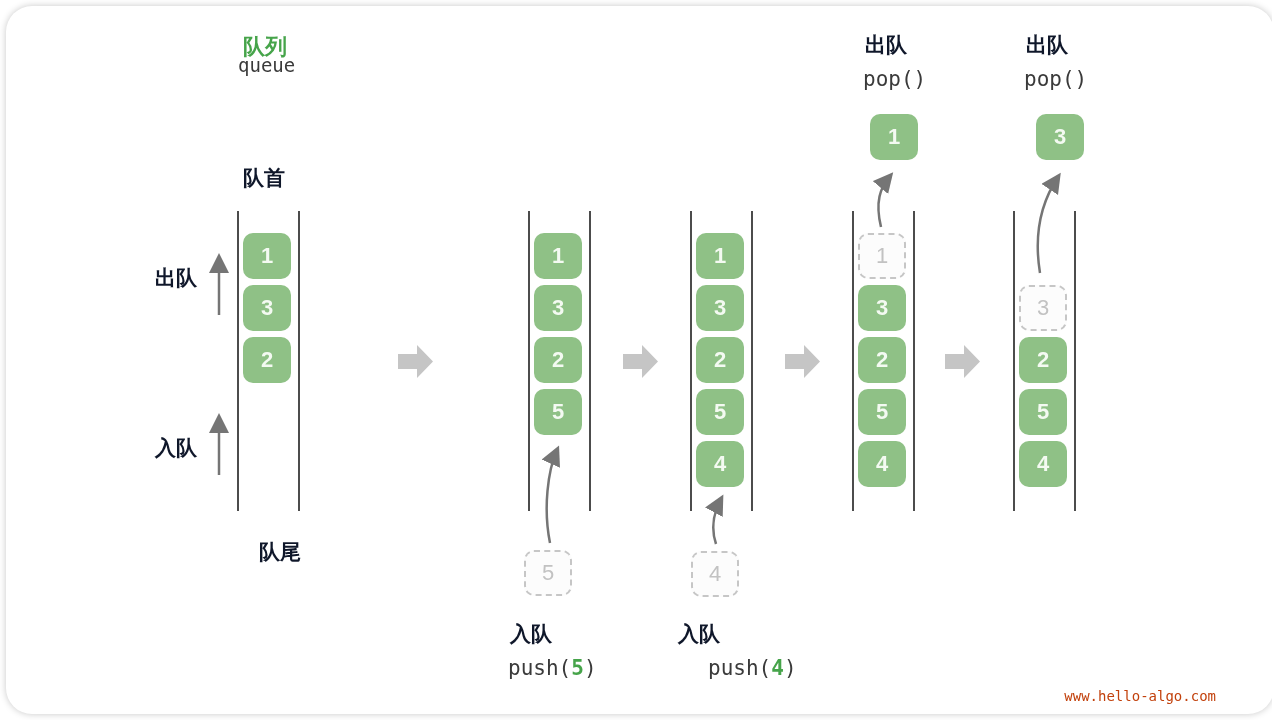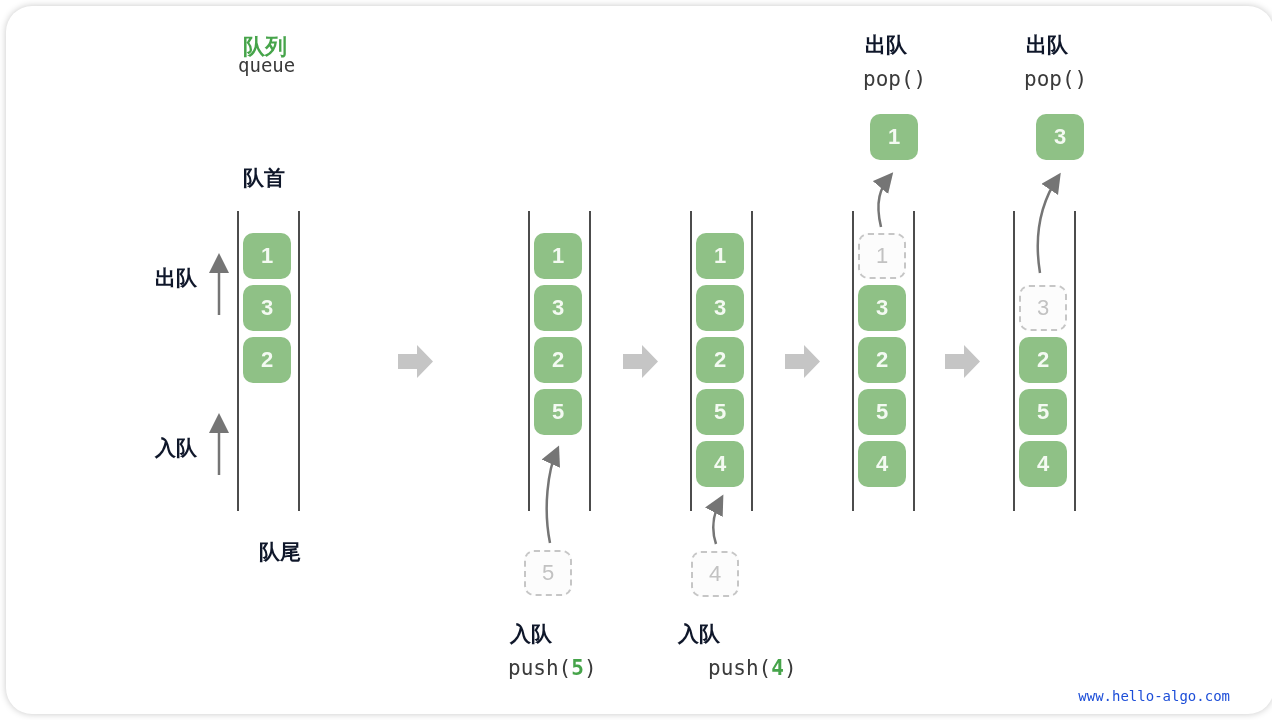--- a/index.html
+++ b/index.html
@@ -7,21 +7,21 @@
   .card{position:absolute;left:6px;top:6px;width:1268px;height:708px;background:#ffffff;border-radius:26px;box-shadow:0 0 7px rgba(0,0,0,0.22);}
   .zh{color:#0f172a;font-weight:bold;font-size:21px;white-space:nowrap;}
   .mono{font-family:"DejaVu Sans Mono","Liberation Mono",monospace;font-size:21px;color:#3a3a3a;white-space:nowrap;}
   .abs{position:absolute;}
   .title-zh{color:#46a44a;font-size:22px;font-weight:bold;}
   .title-en{font-family:"DejaVu Sans Mono","Liberation Mono",monospace;font-size:19px;color:#3a3a3a;}
   .qline{position:absolute;top:211px;width:2px;height:300px;background:#4c4c4c;}
   .qbox{position:absolute;width:48px;height:46px;border-radius:10px;background:#8fc186;color:#f4faf2;font-weight:bold;font-size:22px;display:flex;align-items:center;justify-content:center;}
   .ghost{position:absolute;width:44px;height:42px;border-radius:10px;border:2px dashed #c6c6c6;background:#fcfcfc;color:#c2c2c2;font-size:22px;display:flex;align-items:center;justify-content:center;}
   .arg-green{color:#46a44a;font-weight:bold;}
-  .watermark{position:absolute;right:42px;bottom:16px;font-family:"DejaVu Sans Mono","Liberation Mono",monospace;font-size:14px;color:#1d4ed8;}
+  .watermark{position:absolute;right:56px;bottom:16px;font-family:"DejaVu Sans Mono","Liberation Mono",monospace;font-size:14px;color:#c2410c;}
   svg{position:absolute;left:0;top:0;}
 </style>
 </head>
 <body>
 
 <div class="stage">
   <div class="card"></div>
 
   <div class="abs title-zh" style="left:243px;top:32px;">队列</div>
   <div class="abs title-en" style="left:238px;top:54px;">queue</div>

